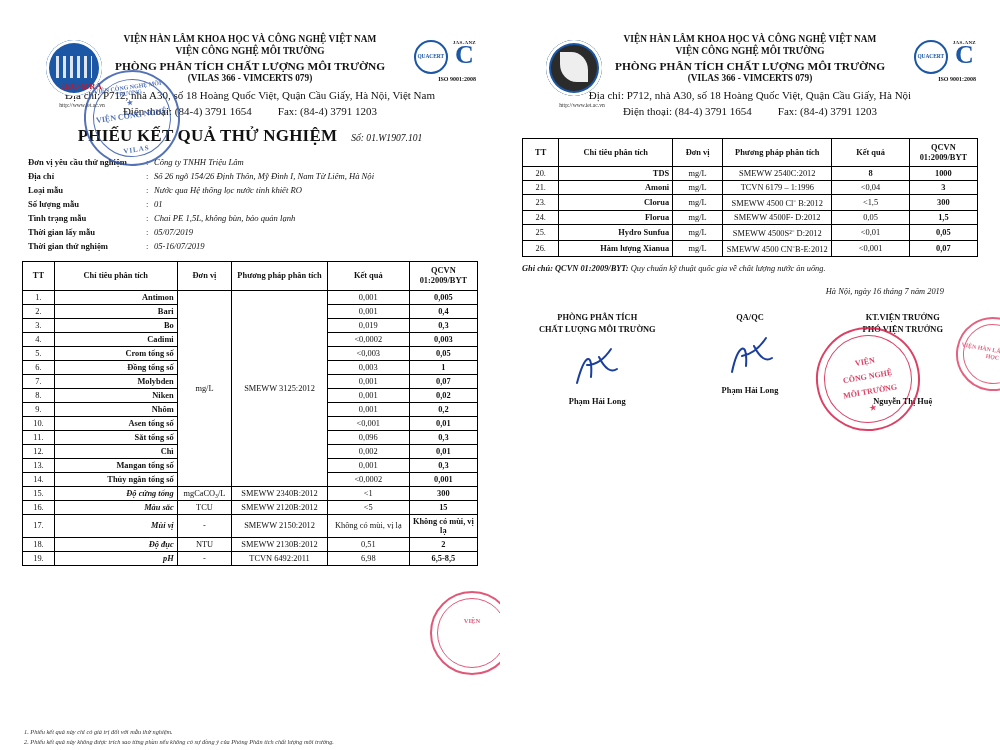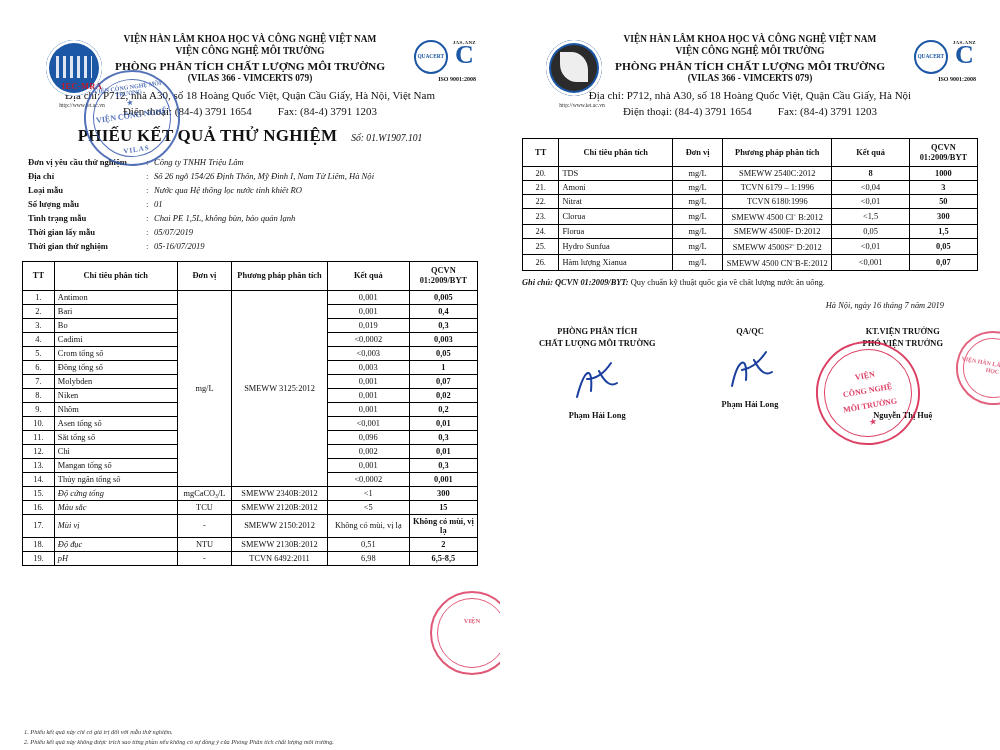--- a/index.html
+++ b/index.html
@@ -173,21 +173,21 @@
   table.res th, table.res td {
     border: 1px solid #000;
     padding: 2px 3px;
     vertical-align: middle;
   }
   table.res th {
     font-weight: bold; text-align: center; line-height: 1.15;
     padding: 4px 2px;
   }
   td.c { text-align: center; }
-  td.l { text-align: left; padding-left: 5px; }
+  td.l { text-align: right; padding-left: 5px; font-weight: bold; }
   td.b { font-weight: bold; }
   .italic { font-style: italic; }
 
   .col-tt { width: 7%; }
   .col-name { width: 27%; }
   .col-unit { width: 12%; }
   .col-method { width: 21%; }
   .col-result { width: 18%; }
   .col-qcvn { width: 15%; }
 
@@ -197,21 +197,21 @@
   .right-col-method { width: 24%; }
   .right-col-result { width: 17%; }
   .right-col-qcvn { width: 15%; }
 
   
   .note {
     margin-top: 7px;
     font-size: 8.4px;
   }
   .note .lead { font-weight: bold; font-style: italic; }
-  .note .txt { }
+  .note .txt { font-style: italic; }
 
   .footnotes {
     position: absolute;
     left: 24px; bottom: 4px;
     font-size: 6.3px; font-style: italic; color: #333;
     line-height: 1.5;
     width: 456px;
   }
 
   
@@ -587,28 +587,20 @@
           <td class="c b">8</td>
           <td class="c b">1000</td>
         </tr>
         <tr>
           <td class="c">21.</td>
           <td class="l">Amoni</td>
           <td class="c">mg/L</td>
           <td class="c">TCVN 6179 – 1:1996</td>
           <td class="c">&lt;0,04</td>
           <td class="c b">3</td>
-        </tr>
-        <tr>
-          <td class="c">22.</td>
-          <td class="l">Nitrat</td>
-          <td class="c">mg/L</td>
-          <td class="c">TCVN 6180:1996</td>
-          <td class="c">&lt;0,01</td>
-          <td class="c b">50</td>
         </tr>
         <tr>
           <td class="c">23.</td>
           <td class="l">Clorua</td>
           <td class="c">mg/L</td>
           <td class="c">SMEWW 4500 Cl⁻ B:2012</td>
           <td class="c">&lt;1,5</td>
           <td class="c b">300</td>
         </tr>
         <tr>

